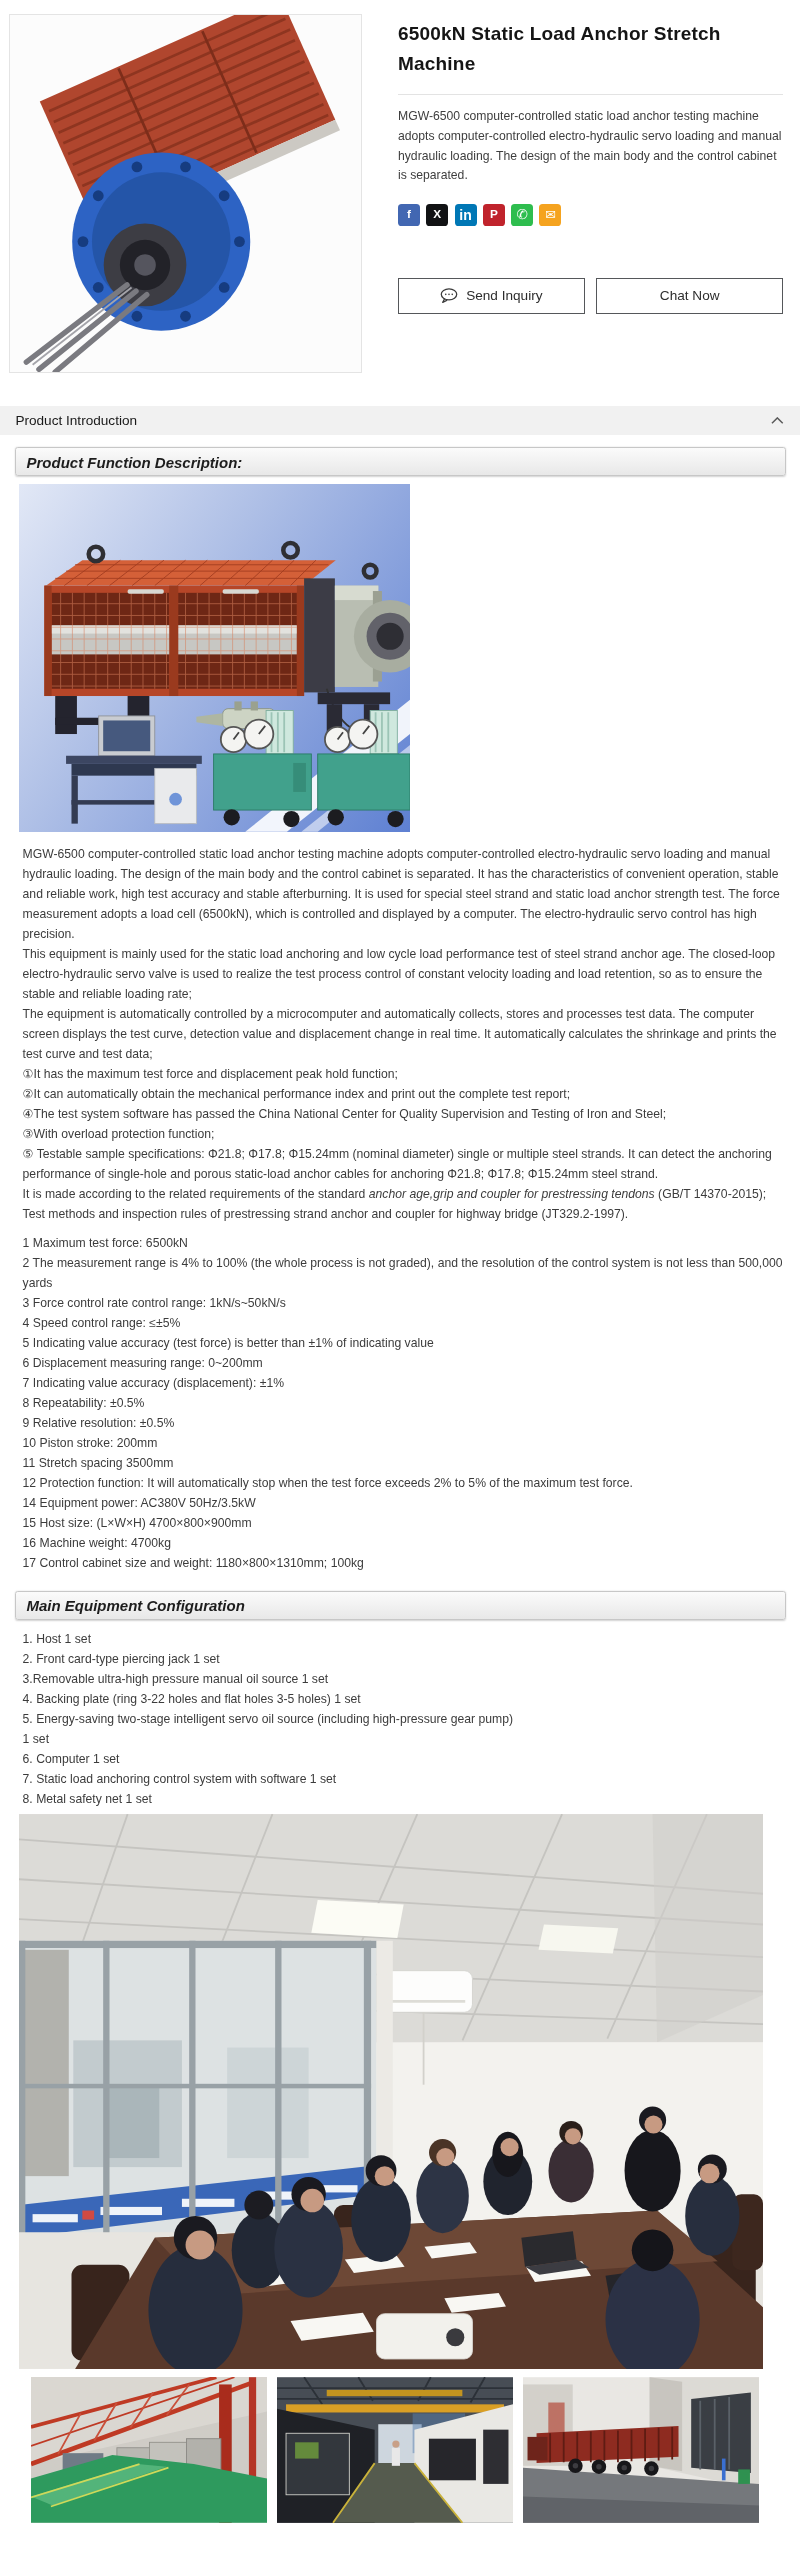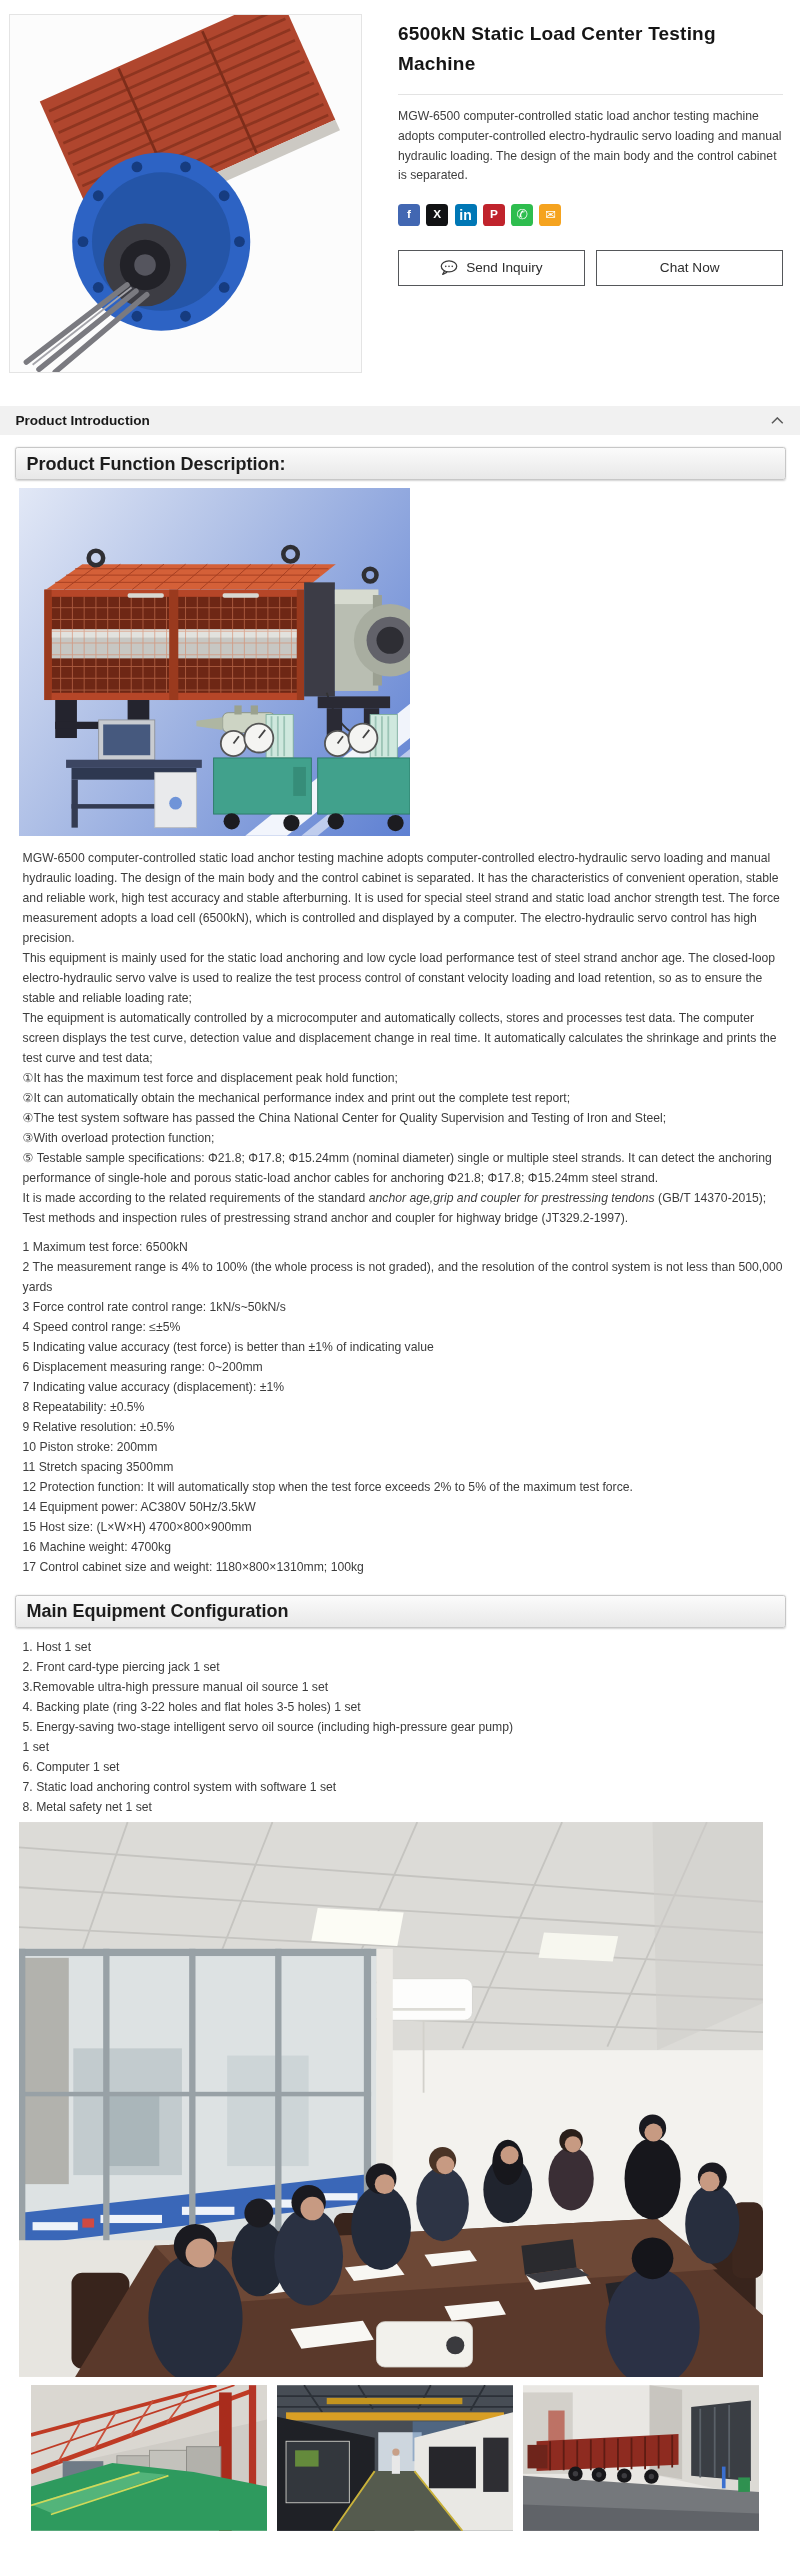--- a/index.html
+++ b/index.html
@@ -17,30 +17,30 @@
   .short-desc { font-size:12.2px; line-height:1.62; color:#3e3e3e; margin:0; }
   .social-row { display:flex; gap:6.3px; margin-top:18px; }
   .social-icon { width:22px; height:22px; border-radius:3.6px; color:#fff; display:flex; align-items:center; justify-content:center; font-size:11.8px; font-weight:700; cursor:pointer; line-height:1; }
   .s-facebook { background:#4267B2; }
   .s-x { background:#111214; font-weight:900; }
   .s-linkedin { background:#0077B5; font-size:14px; }
   .s-pinterest { background:#C0232C; }
   .s-whatsapp { background:#2EBD4E; font-size:13.6px; font-weight:400; }
   .s-email { background:#F5A31F; font-size:12.7px; font-weight:400; }
   .action-row { display:flex; gap:11.8px; margin-top:23.5px; }
-  .btn { width:207px; height:36px; background:#fff; border:0.9px solid #55575a; display:flex; align-items:center; justify-content:center; gap:8.1px; font-size:13.6px; color:#2d2d2d; cursor:pointer; font-family:inherit; }
+  .btn { width:207px; height:36px; background:#fff; border:0.9px solid #55575a; display:flex; align-items:center; justify-content:center; gap:8.1px; font-size:13.6px; color:#2d2d2d; cursor:pointer; font-family:inherit;margin-top:28px; }
   .btn svg { flex:0 0 auto; }
 
   
   .intro-bar { margin-top:33px; height:29px; background:#f1f1f1; display:flex; align-items:center; justify-content:space-between; padding:0 16.3px 0 15.4px; cursor:pointer; }
-  .intro-bar-label { font-size:13.6px; font-weight:700; color:#191919; }
+  .intro-bar-label { font-size:13.6px; font-weight:400; color:#191919; }
 
   
   .content { padding:12.7px 14.5px 9px; }
-  .sub-header { border:0.9px solid #c7c7c7; border-radius:2.7px; background:linear-gradient(#fbfbfb,#e8e8e8); box-shadow:0 0.9px 1.8px rgba(0,0,0,.18); padding:5.4px 11px 4.5px; font-size:18px; font-weight:700; color:#1d1d1d; }
+  .sub-header { border:0.9px solid #c7c7c7; border-radius:2.7px; background:linear-gradient(#fbfbfb,#e8e8e8); box-shadow:0 0.9px 1.8px rgba(0,0,0,.18); padding:5.4px 11px 4.5px; font-size:15px; font-weight:700; color:#1d1d1d;font-style:italic; }
   .sub-header.mt { margin-top:18px; }
 
   .machine-figure { width:391px; height:348px; margin:8.1px 0 0 4.5px; background:linear-gradient(125deg,#e2e8f6 0%,#aebfe6 40%,#5e80d2 100%); }
   .machine-figure svg { display:block; width:100%; height:100%; }
 
   .rich { margin-top:11.8px; font-size:12.2px; line-height:20px; color:#3c3c3c; padding-left:8.1px; }
   .rich p { margin:0; }
   .list-block { margin-top:9px; font-size:12.2px; line-height:20px; color:#3c3c3c; padding-left:8.1px; }
   .list-block div { margin:0; }
 
@@ -86,21 +86,21 @@
         <g stroke="#7a7a80" stroke-width="6" stroke-linecap="round">
           <path d="M130 300L18 386"></path>
             <path d="M140 307L32 394"></path>
             <path d="M152 311L50 397"></path>
         </g>
         <path d="M135 303L25 389" stroke="#a4a4aa" stroke-width="2"></path>
       </svg>
     </div>
 
     <div class="product-info">
-      <h1 class="product-title">6500kN Static Load Center Testing Machine</h1>
+      <h1 class="product-title">6500kN Static Load Anchor Stretch Machine</h1>
       <hr class="title-divider">
       <p class="short-desc">MGW-6500 computer-controlled static load anchor testing machine adopts computer-controlled electro-hydraulic servo loading and manual hydraulic loading. The design of the main body and the control cabinet is separated.</p>
 
       <div class="social-row">
         <span class="social-icon s-facebook">f</span>
         <span class="social-icon s-x">X</span>
         <span class="social-icon s-linkedin">in</span>
         <span class="social-icon s-pinterest">P</span>
         <span class="social-icon s-whatsapp">✆</span>
         <span class="social-icon s-email">✉</span>

